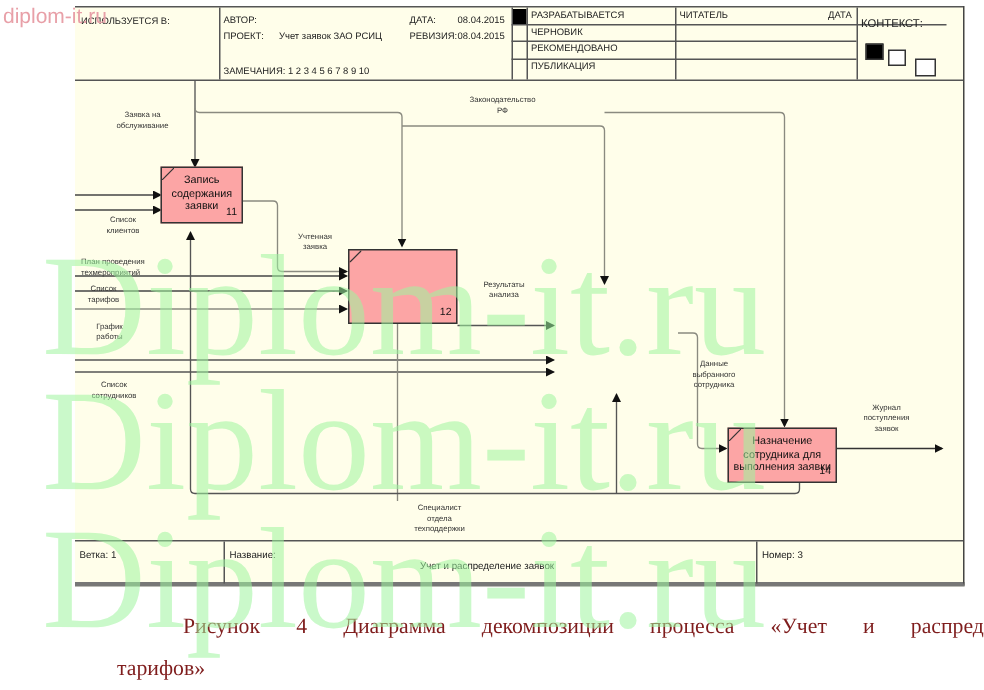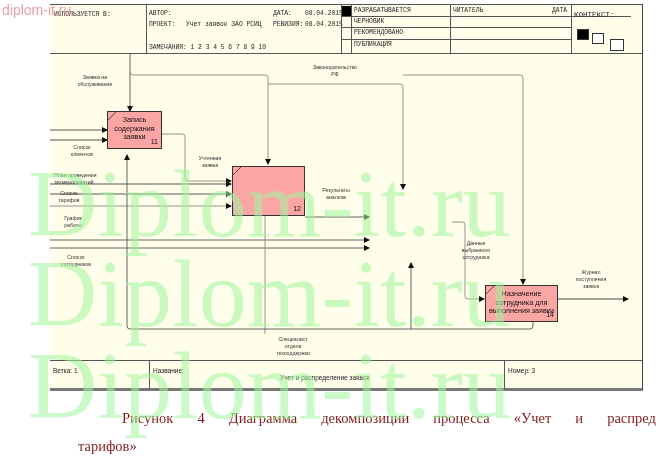--- a/index.html
+++ b/index.html
@@ -1,19 +1,19 @@
 <!DOCTYPE html>
 <html><head>
   <meta charset="utf-8">
   <style>
     html,body{margin:0;padding:0;}
     body{width:656px;height:460px;background:#ffffff;position:relative;overflow:hidden;font-family:"Liberation Sans",sans-serif;}
     .frame{position:absolute;left:50px;top:4px;width:592px;height:384px;background:#fffeea;border-right:1px solid #444;border-bottom:3px solid #777;}
     .hdr{position:absolute;left:0;top:0;width:592px;height:48px;border-top:1px solid #555;border-bottom:1px solid #555;font-size:6.3px;color:#222;}
-    .hdr .cell{position:absolute;font-family:Liberation Mono, monospace;}
+    .hdr .cell{position:absolute;}
     .vline{position:absolute;width:1px;background:#555;}
     .hline{position:absolute;height:1px;background:#555;}
     .ftr{position:absolute;left:0;top:356px;width:592px;height:28px;border-top:1px solid #555;font-size:6.5px;color:#222;}
     .box{position:absolute;background:#fca5a5;border:1px solid #333;font-size:7.2px;color:#111;text-align:center;line-height:1.2;box-sizing:border-box;}
     .box .num{position:absolute;right:3px;bottom:2px;font-size:7px;}
     .box .corner{position:absolute;left:0;top:0;width:8px;height:8px;}
     .lbl{position:absolute;font-size:5.2px;color:#333;text-align:center;line-height:1.3;}
     svg.wires{position:absolute;left:0;top:0;}
     .caption{position:absolute;left:30px;top:404px;width:620px;font-family:"Liberation Serif",serif;font-size:14.5px;color:#7f1d1d;line-height:28px;margin-left:48px;}
     .caption .l1{display:block;text-indent:44px;text-align:justify;text-align-last:justify;}

